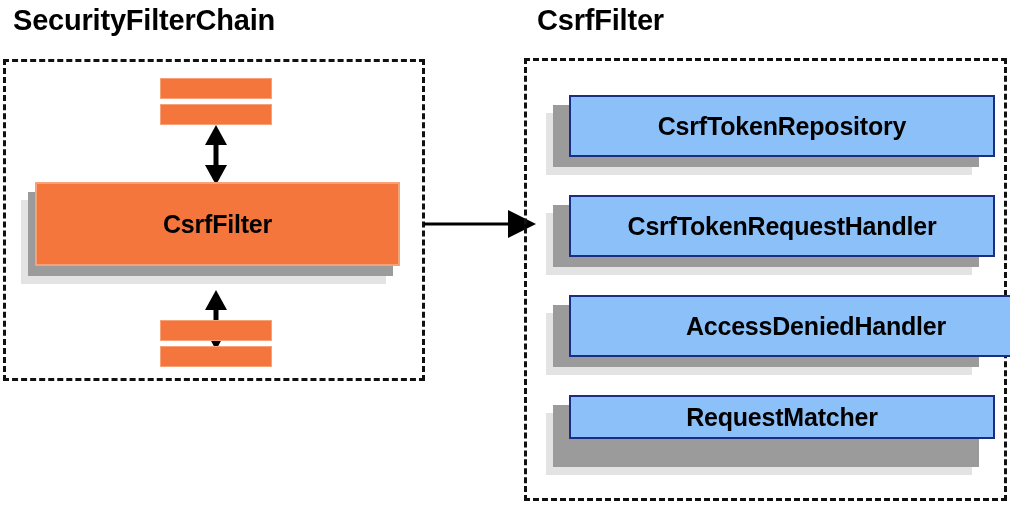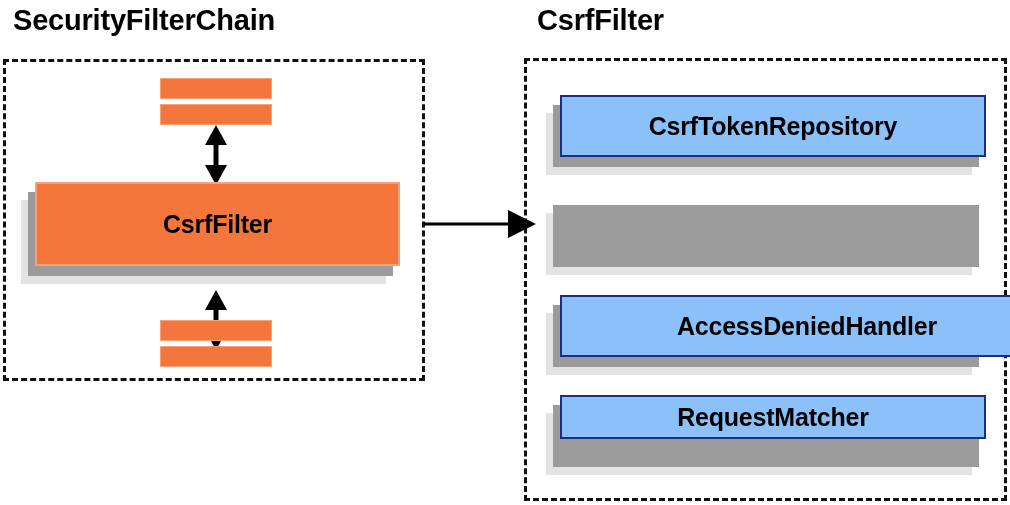--- a/index.html
+++ b/index.html
@@ -71,20 +71,21 @@
     background:#8cc0f8;
     border:2px solid #1c2d86;
     box-sizing:border-box;
     display:flex;
     align-items:center;
     justify-content:center;
     color:#000000;
     font-weight:bold;
     font-size:25px;
     letter-spacing:-0.2px;
+    margin-left:9px;
   }
 
   
   .arrow-svg{position:absolute;overflow:visible;}
 </style>
 </head>
 <body>
 
 <div id="stage">
 
@@ -126,20 +127,21 @@
   </svg>
 
   <div class="panel" id="panel-right"></div>
 
   <div class="shadow-far" style="left:546px;top:113px;width:426px;height:62px;"></div>
   <div class="shadow-near" style="left:553px;top:105px;width:426px;height:62px;"></div>
   <div class="blue-box" style="left:560px;top:95px;width:426px;height:62px;">CsrfTokenRepository</div>
 
   <div class="shadow-far" style="left:546px;top:213px;width:426px;height:62px;"></div>
   <div class="shadow-near" style="left:553px;top:205px;width:426px;height:62px;"></div>
+  <div class="blue-box" style="left:560px;top:195px;width:426px;height:62px;">CsrfTokenRequestHandler</div>
 
   <div class="shadow-far" style="left:546px;top:313px;width:426px;height:62px;"></div>
   <div class="shadow-near" style="left:553px;top:305px;width:426px;height:62px;"></div>
   <div class="blue-box" style="left:560px;top:295px;width:494px;height:62px;">AccessDeniedHandler</div>
 
   <div class="shadow-far" style="left:546px;top:413px;width:426px;height:62px;"></div>
   <div class="shadow-near" style="left:553px;top:405px;width:426px;height:62px;"></div>
   <div class="blue-box" style="left:560px;top:395px;width:426px;height:44px;">RequestMatcher</div>
 
 </div>

